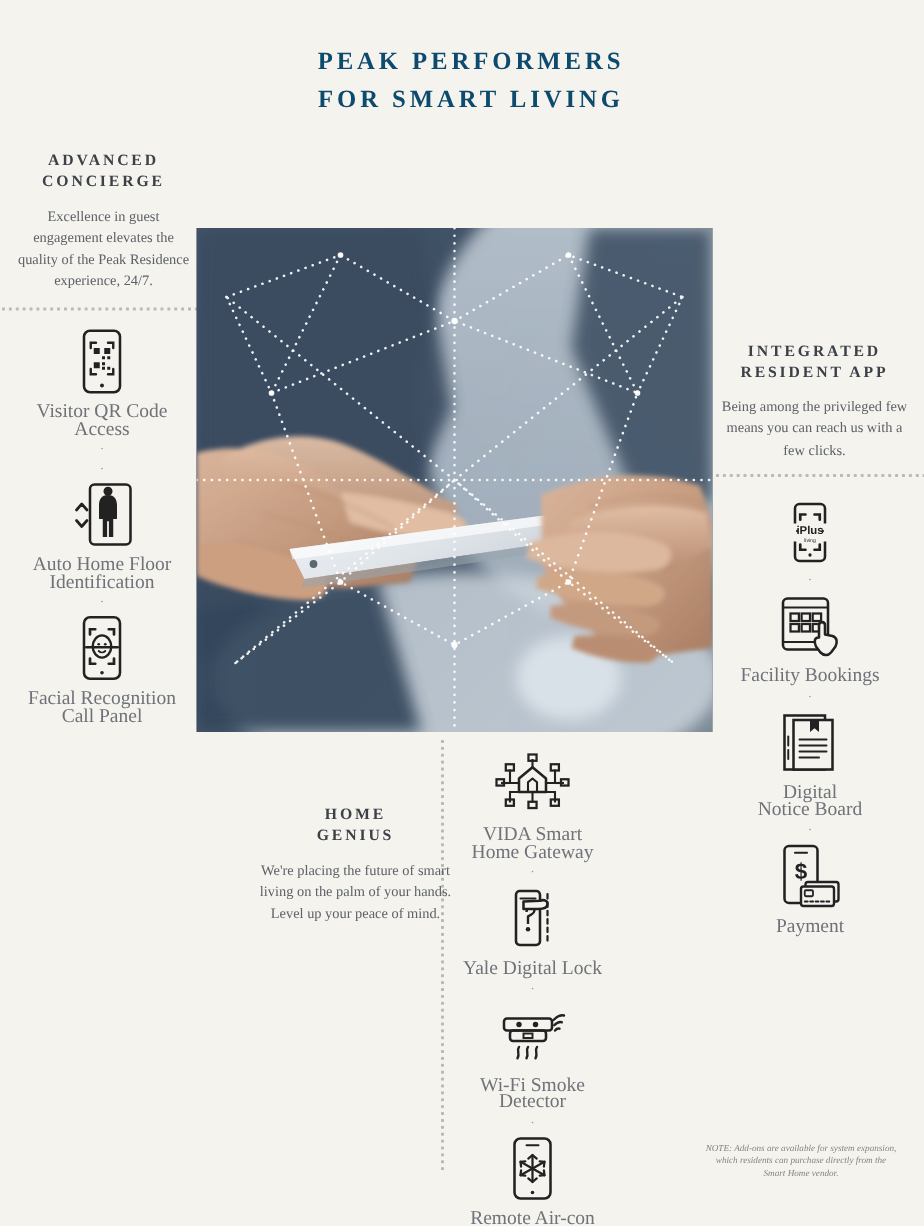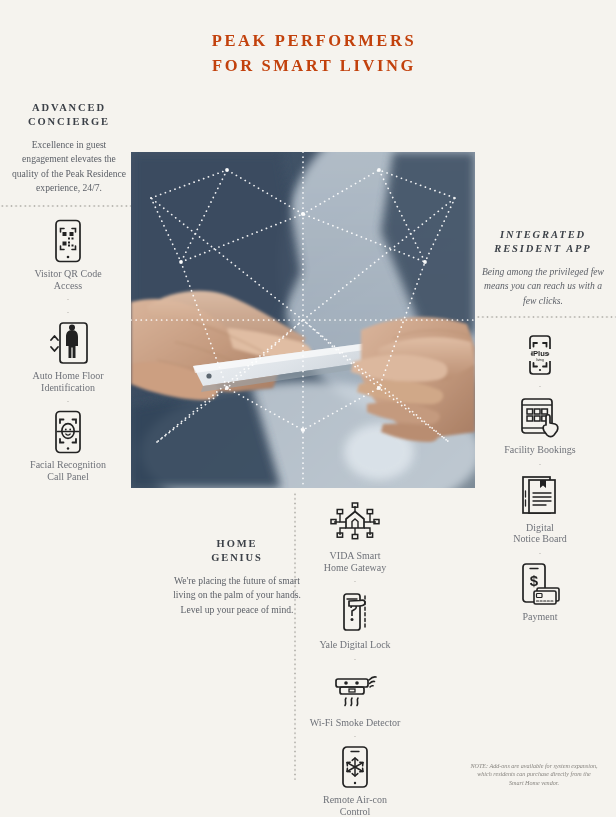--- a/index.html
+++ b/index.html
@@ -22,21 +22,21 @@
 
   
   .title-block {
     position: absolute;
     top: 28px;
     left: 0;
     width: 616px;
     text-align: center;
   }
   .title-line {
-    color: #c2410c;
+    color: #0c4a6e;
     font-size: 16.5px;
     letter-spacing: 2.6px;
     font-weight: bold;
     line-height: 25px;
     font-family: "Liberation Serif", "DejaVu Serif", serif;
     padding-left: 12px;
   }
 
   
   .sec-head {
@@ -88,21 +88,21 @@
   
   .icon-item { text-align: center; }
   .icon-box {
     height: 46px;
     display: flex;
     align-items: center;
     justify-content: center;
   }
   .icon-label {
     color: #6f7279;
-    font-size: 10px;
+    font-size: 13px;
     line-height: 11.6px;
     margin-top: 4px;
     font-family: "Liberation Serif", "DejaVu Serif", serif;
   }
   .sep-dot {
     width: 100%;
     text-align: center;
     color: #9a9893;
     font-size: 9px;
     line-height: 9px;
@@ -133,21 +133,20 @@
     position: absolute;
     left: 8px;
     top: 101px;
     width: 122px;
   }
   .right-head {
     position: absolute;
     left: 477px;
     top: 228px;
     width: 132px;
-    font-style: italic;
   }
   .center-head {
     position: absolute;
     left: 172px;
     top: 505px;
     width: 130px;
     margin-top: 32px;
   }
 
   

